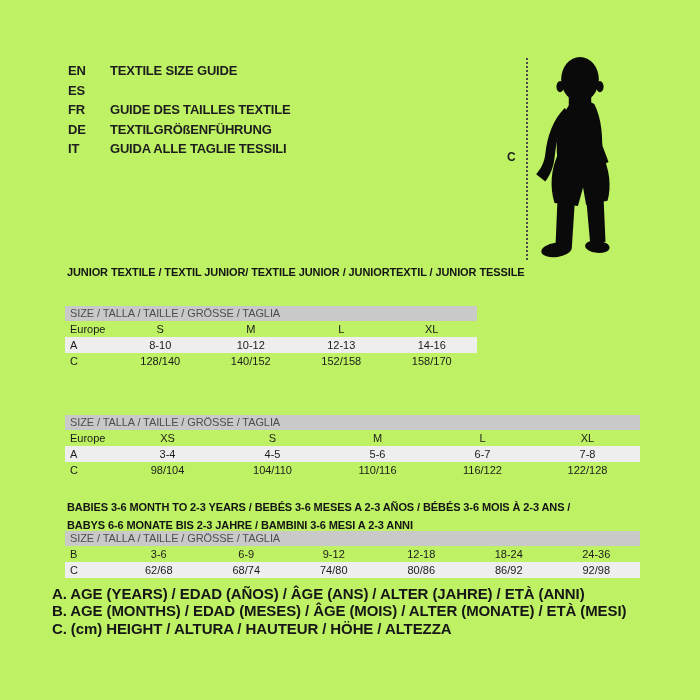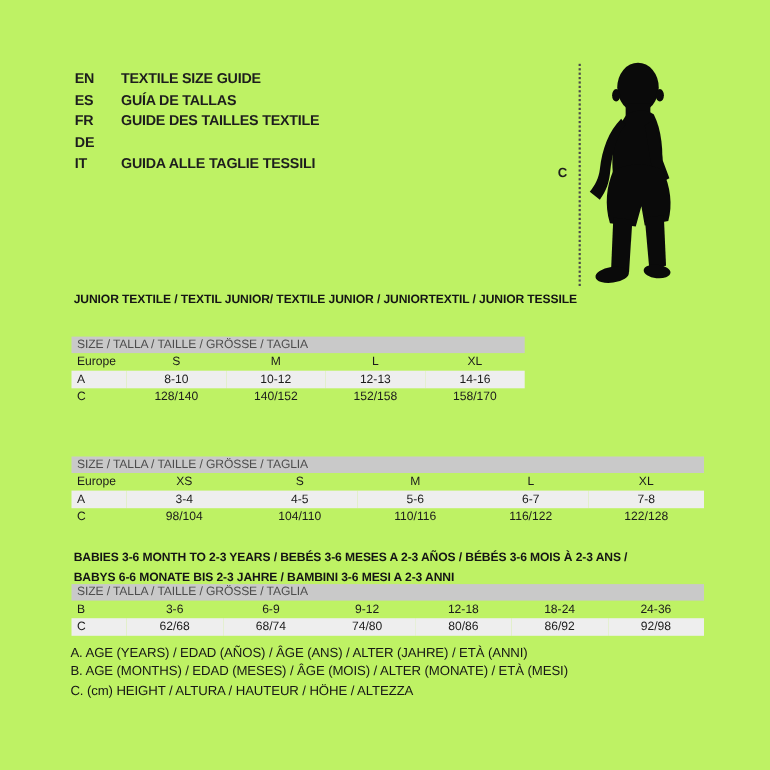--- a/index.html
+++ b/index.html
@@ -22,42 +22,42 @@
   .sec-title.two-line{line-height:17.5px;}
   
   .table-wrap{position:absolute;}
   .size-bar{height:15px;line-height:15px;background:#c9c9c9;color:#4d4d4d;font-size:11px;padding-left:5px;letter-spacing:-0.1px;margin-top:16px;}
   table.size-table{border-collapse:collapse;table-layout:fixed;width:100%;}
   table.size-table td{height:16px;padding:0;font-size:11px;line-height:16px;text-align:center;color:#1b1b1b;white-space:nowrap;}
   table.size-table td.lbl{text-align:left;padding-left:5px;}
   table.size-table tr.alt td{background:#eeeeee;}
   col.lblcol{width:50px;}
   
-  .legend-block{position:absolute;left:64px;top:585px;font-size:12px;font-weight:400;line-height:17.3px;letter-spacing:-0.1px;color:#161616;}
+  .legend-block{position:absolute;left:52px;top:585px;font-size:15px;font-weight:700;line-height:17.3px;letter-spacing:-0.1px;color:#161616;}
 </style>
 </head>
 <body>
 
 <div class="page">
 
   <div class="lang-block">
     <div class="lang-row">
       <span class="lang-code">EN</span>
       <span class="lang-label">TEXTILE SIZE GUIDE</span>
     </div>
     <div class="lang-row">
       <span class="lang-code">ES</span>
-      <span class="lang-label">GUÍA DE TALLAS</span>
     </div>
     <div class="lang-row">
       <span class="lang-code">FR</span>
       <span class="lang-label">GUIDE DES TAILLES TEXTILE</span>
     </div>
     <div class="lang-row">
       <span class="lang-code">DE</span>
+      <span class="lang-label">TEXTILGRÖßENFÜHRUNG</span>
     </div>
     <div class="lang-row">
       <span class="lang-code">IT</span>
       <span class="lang-label">GUIDA ALLE TAGLIE TESSILI</span>
     </div>
   </div>
 
   <div class="figure-block">
     <span class="measure-label">C</span>
     <div class="measure-line"></div>

